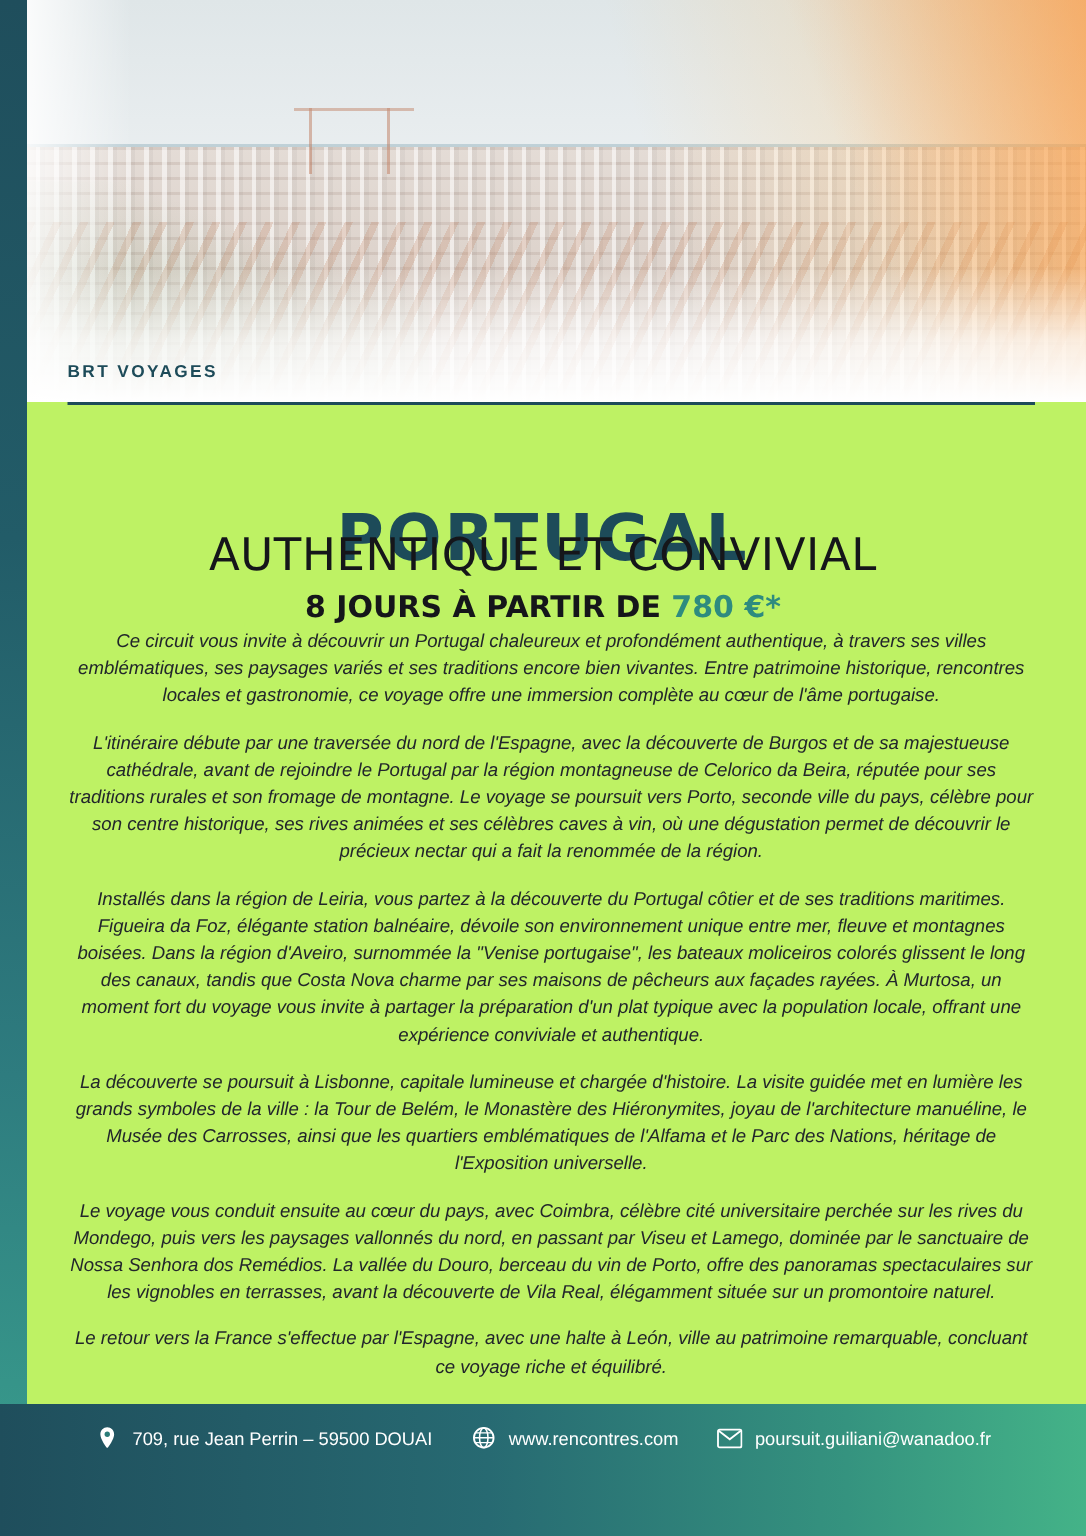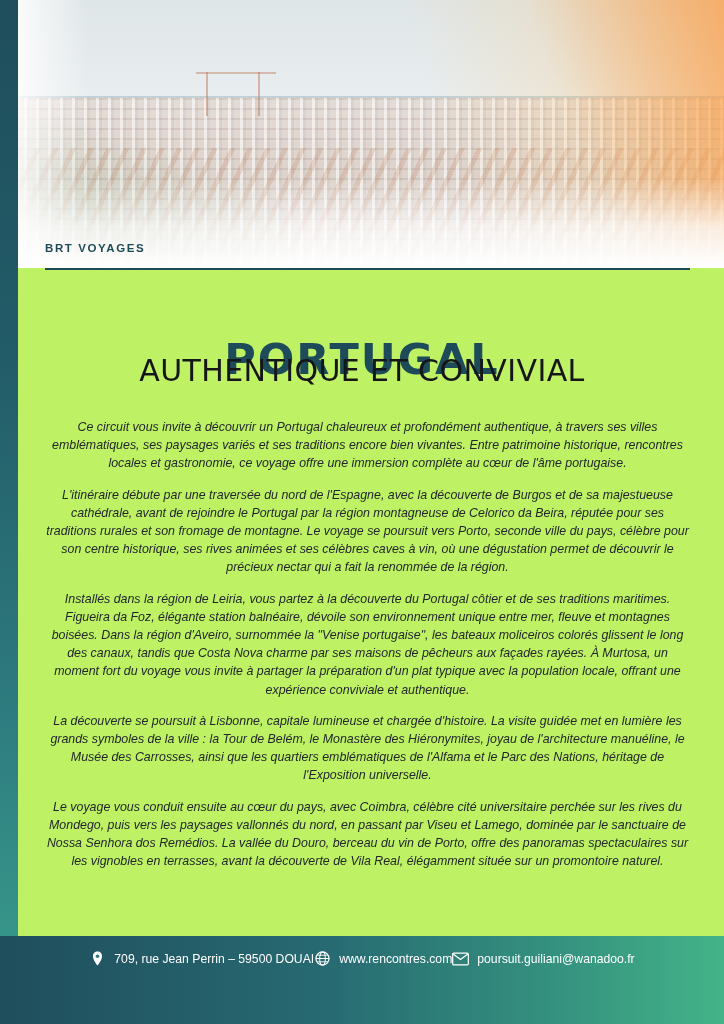--- a/index.html
+++ b/index.html
@@ -178,20 +178,21 @@
     background: linear-gradient(90deg, #1f4e5c 0%, #276a72 45%, #35937f 78%, #44b388 100%);
     color: #ffffff;
     z-index: 20;
   }
   .footer-row {
     position: absolute;
     left: 0; right: 0; top: 14px;
     display: flex;
     align-items: center;
     justify-content: center;
+    gap: 26px;
     font-size: 12.2px;
   }
   .f-item { display: flex; align-items: center; gap: 8px; white-space: nowrap; }
   .f-icon { display: inline-flex; align-items: center; justify-content: center; width: 17px; height: 17px; }
   .f-icon svg { display: block; }
   .footer-legal {
     position: absolute;
     left: 0; right: 0; top: 46px;
     text-align: center;
     font-size: 11.6px;
@@ -217,27 +218,31 @@
     <div class="hero-warm2"></div>
     <div class="hero-fade-left"></div>
     <div class="hero-fade-bottom"></div>
   </div>
 
   <div class="brand">BRT VOYAGES</div>
   <div class="brand-rule"></div>
 
   <div class="title-main">PORTUGAL</div>
   <div class="title-sub">AUTHENTIQUE ET CONVIVIAL</div>
+  <div class="price-line">
+    <span>8 JOURS À PARTIR DE </span><span class="price-value">780 €*</span>
+  </div>
 
   <div class="body-copy">
     <p class="para">Ce circuit vous invite à découvrir un Portugal chaleureux et profondément authentique, à travers ses villes emblématiques, ses paysages variés et ses traditions encore bien vivantes. Entre patrimoine historique, rencontres locales et gastronomie, ce voyage offre une immersion complète au cœur de l'âme portugaise.</p>
     <p class="para">L'itinéraire débute par une traversée du nord de l'Espagne, avec la découverte de Burgos et de sa majestueuse cathédrale, avant de rejoindre le Portugal par la région montagneuse de Celorico da Beira, réputée pour ses traditions rurales et son fromage de montagne. Le voyage se poursuit vers Porto, seconde ville du pays, célèbre pour son centre historique, ses rives animées et ses célèbres caves à vin, où une dégustation permet de découvrir le précieux nectar qui a fait la renommée de la région.</p>
     <p class="para">Installés dans la région de Leiria, vous partez à la découverte du Portugal côtier et de ses traditions maritimes. Figueira da Foz, élégante station balnéaire, dévoile son environnement unique entre mer, fleuve et montagnes boisées. Dans la région d'Aveiro, surnommée la "Venise portugaise", les bateaux moliceiros colorés glissent le long des canaux, tandis que Costa Nova charme par ses maisons de pêcheurs aux façades rayées. À Murtosa, un moment fort du voyage vous invite à partager la préparation d'un plat typique avec la population locale, offrant une expérience conviviale et authentique.</p>
     <p class="para">La découverte se poursuit à Lisbonne, capitale lumineuse et chargée d'histoire. La visite guidée met en lumière les grands symboles de la ville : la Tour de Belém, le Monastère des Hiéronymites, joyau de l'architecture manuéline, le Musée des Carrosses, ainsi que les quartiers emblématiques de l'Alfama et le Parc des Nations, héritage de l'Exposition universelle.</p>
     <p class="para">Le voyage vous conduit ensuite au cœur du pays, avec Coimbra, célèbre cité universitaire perchée sur les rives du Mondego, puis vers les paysages vallonnés du nord, en passant par Viseu et Lamego, dominée par le sanctuaire de Nossa Senhora dos Remédios. La vallée du Douro, berceau du vin de Porto, offre des panoramas spectaculaires sur les vignobles en terrasses, avant la découverte de Vila Real, élégamment située sur un promontoire naturel.</p>
+    <p class="para">Le retour vers la France s'effectue par l'Espagne, avec une halte à León, ville au patrimoine remarquable, concluant ce voyage riche et équilibré.</p>
   </div>
 
   <div class="footer">
     <div class="footer-row">
 
       <div class="f-item">
         <span class="f-icon">
           <svg viewBox="0 0 16 16" width="15" height="15" aria-hidden="true">
             <path d="M8 0.6C5.3 0.6 3.1 2.8 3.1 5.5c0 3.6 4.2 9.2 4.4 9.4.3.3.7.3 1 0 .2-.2 4.4-5.8 4.4-9.4C12.9 2.8 10.7.6 8 .6z" fill="#ffffff"></path>
             <circle cx="8" cy="5.5" r="1.9" fill="#2a7c78"></circle>

